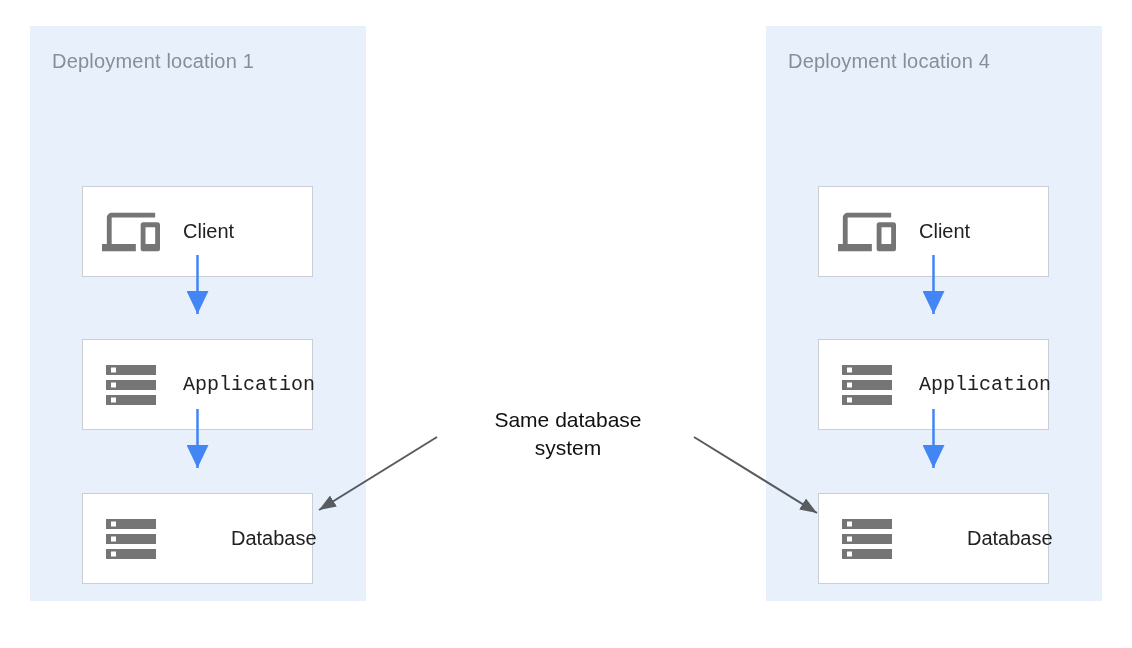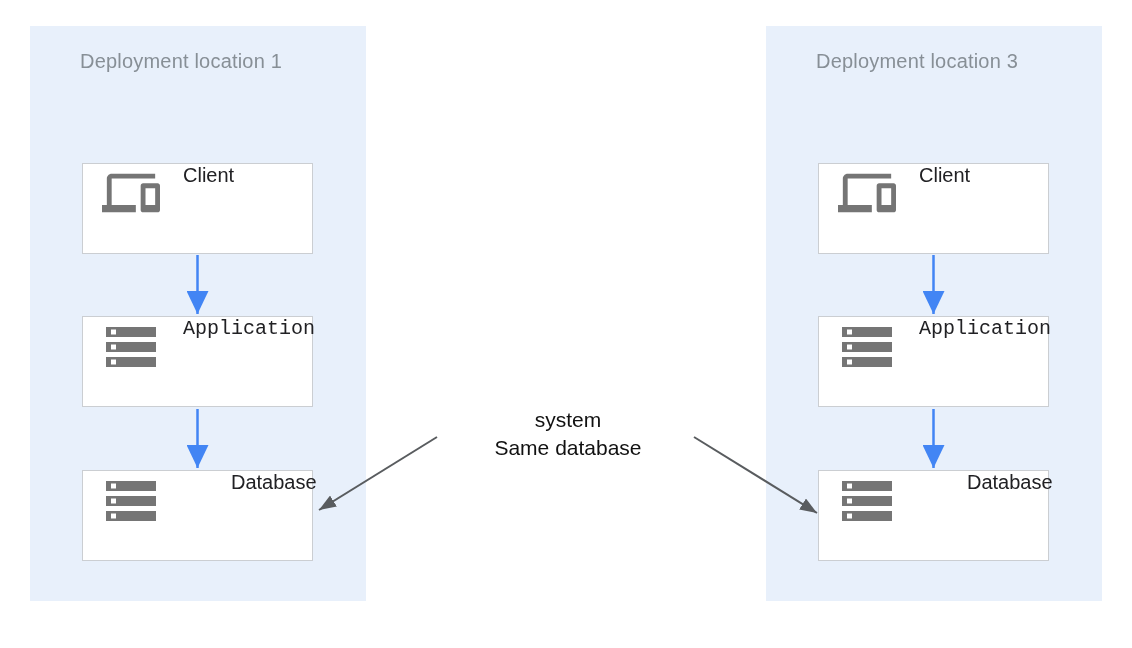--- a/index.html
+++ b/index.html
@@ -19,32 +19,32 @@
   }
   .region-1 { left: 30px; }
   .region-2 { left: 766px; }
   .region-title {
     position: absolute;
     left: 22px; top: 24px;
     font-size: 20px;
     color: #878f96;
     letter-spacing: 0.2px;
     white-space: nowrap;
-    margin-left: 28px;
   }
   .node {
     position: absolute;
     left: 52px;
     width: 231px; height: 91px;
     box-sizing: border-box;
     background: #ffffff;
     border: 1px solid #cbced2;
     display: flex;
-    align-items: flex-start;
+    align-items: center;
     padding-left: 17px;
+    margin-top: 23px;
   }
   .node-client      { top: 137px; }
   .node-application { top: 290px; font-family: Liberation Mono, monospace; }
   .node-database    { top: 444px; gap: 48px; }
   .icon-wrap {
     width: 62px;
     flex: none;
     display: flex;
     align-items: center;
     justify-content: center;
@@ -102,21 +102,21 @@
       <span class="icon-wrap">
         <svg width="60" height="60" viewBox="0 0 24 24">
             <path d="M2 20h20v-4H2v4zm2-3h2v2H4v-2zM2 4v4h20V4H2zm4 3H4V5h2v2zm-4 7h20v-4H2v4zm2-3h2v2H4v-2z"></path>
           </svg>
       </span>
       <span class="node-label">Database</span>
     </div>
   </section>
 
   <section class="region region-2">
-    <div class="region-title">Deployment location 3</div>
+    <div class="region-title">Deployment location 4</div>
 
     <div class="node node-client">
       <span class="icon-wrap">
         <svg width="58" height="58" viewBox="0 0 24 24">
             <path d="M4 6h18V4H4c-1.1 0-2 .9-2 2v11H0v3h14v-3H4V6zm19 2h-6c-.55 0-1 .45-1 1v10c0 .55.45 1 1 1h6c.55 0 1-.45 1-1V9c0-.55-.45-1-1-1zm-1 9h-4v-7h4v7z"></path>
           </svg>
       </span>
       <span class="node-label">Client</span>
     </div>
 
@@ -154,17 +154,17 @@
       <line x1="933.5" y1="255" x2="933.5" y2="314" marker-end="url(#head-blue)"></line>
       <line x1="933.5" y1="409" x2="933.5" y2="468" marker-end="url(#head-blue)"></line>
     </g>
     <g stroke="#595c5f" stroke-width="2">
       <line x1="437" y1="437" x2="319" y2="510" marker-end="url(#head-dark)"></line>
       <line x1="694" y1="437" x2="817" y2="513" marker-end="url(#head-dark)"></line>
     </g>
   </svg>
 
   <div class="annotation">
+    <div>Same database</div>
     <div>system</div>
-    <div>Same database</div>
   </div>
 
 </div>
 
 </body></html>

